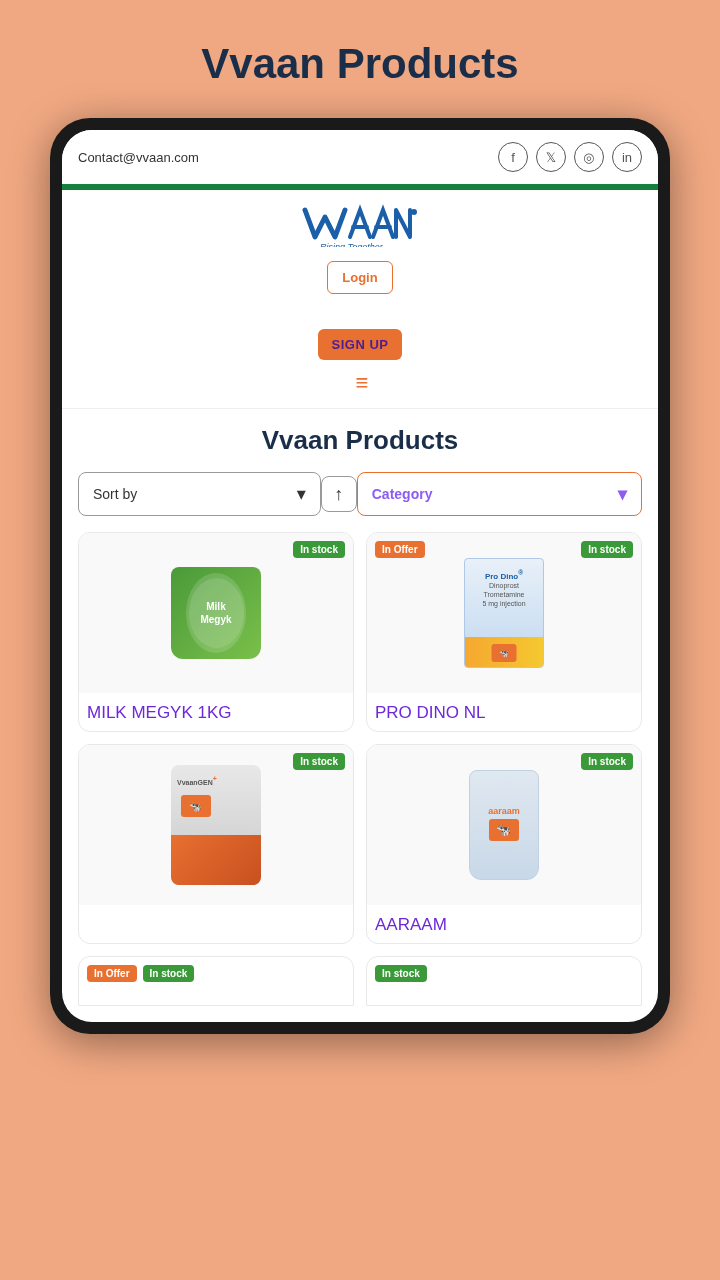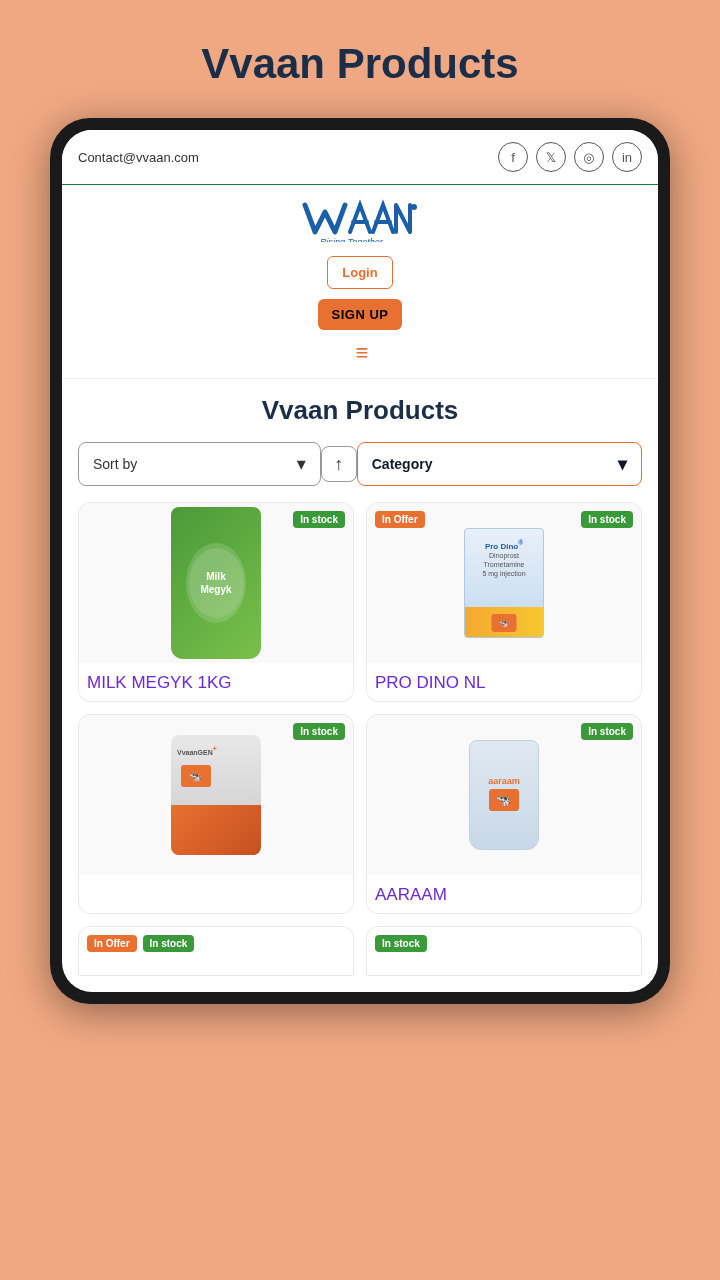--- a/index.html
+++ b/index.html
@@ -37,21 +37,21 @@
       overflow: hidden;
     }
 
     
     .top-bar {
       background: #fff;
       display: flex;
       align-items: center;
       justify-content: space-between;
       padding: 12px 16px;
-      border-bottom: 1px solid #15803d;
+      border-bottom: 6px solid #15803d;
     }
 
     .contact-email {
       font-size: 13px;
       color: #333;
     }
 
     .social-icons {
       display: flex;
       gap: 8px;
@@ -91,27 +91,28 @@
       font-size: 13px;
       font-weight: bold;
       padding: 8px 14px;
       border-radius: 6px;
       cursor: pointer;
     }
 
     .btn-signup {
       border: none;
       background: #e87030;
-      color: #000000;
+      color: #4c1d95;
       font-size: 13px;
       font-weight: 900;
       padding: 8px 14px;
       border-radius: 6px;
       cursor: pointer;
       letter-spacing: 0.5px;
+      margin-top: 25px;
     }
 
     .hamburger-icon {
       font-size: 22px;
       color: #e87030;
       cursor: pointer;
       margin-left: 4px;
     }
 
     
@@ -163,21 +164,21 @@
 
     .category-btn {
       display: flex;
       align-items: center;
       gap: 8px;
       border: 1.5px solid #e87030;
       background: #fff;
       border-radius: 8px;
       padding: 10px 14px;
       font-size: 14px;
-      color: #0f172a;
+      color: #8b5cf6;
       font-weight: bold;
       cursor: pointer;
       flex: 1.2;
     }
 
     
     .product-grid {
       display: grid;
       grid-template-columns: 1fr 1fr;
       gap: 12px;
@@ -195,21 +196,21 @@
       height: 160px;
       background: #f9f9f9;
       display: flex;
       align-items: center;
       justify-content: center;
     }
 
     
     .product-1-img {
       width: 90px;
-      height: 152px;
+      height: 92px;
       background: linear-gradient(135deg, #4a9a3a, #7ac04a);
       border-radius: 8px 8px 12px 12px;
       position: relative;
       display: flex;
       align-items: center;
       justify-content: center;
     }
 
     .product-1-img::before {
       content: '';

